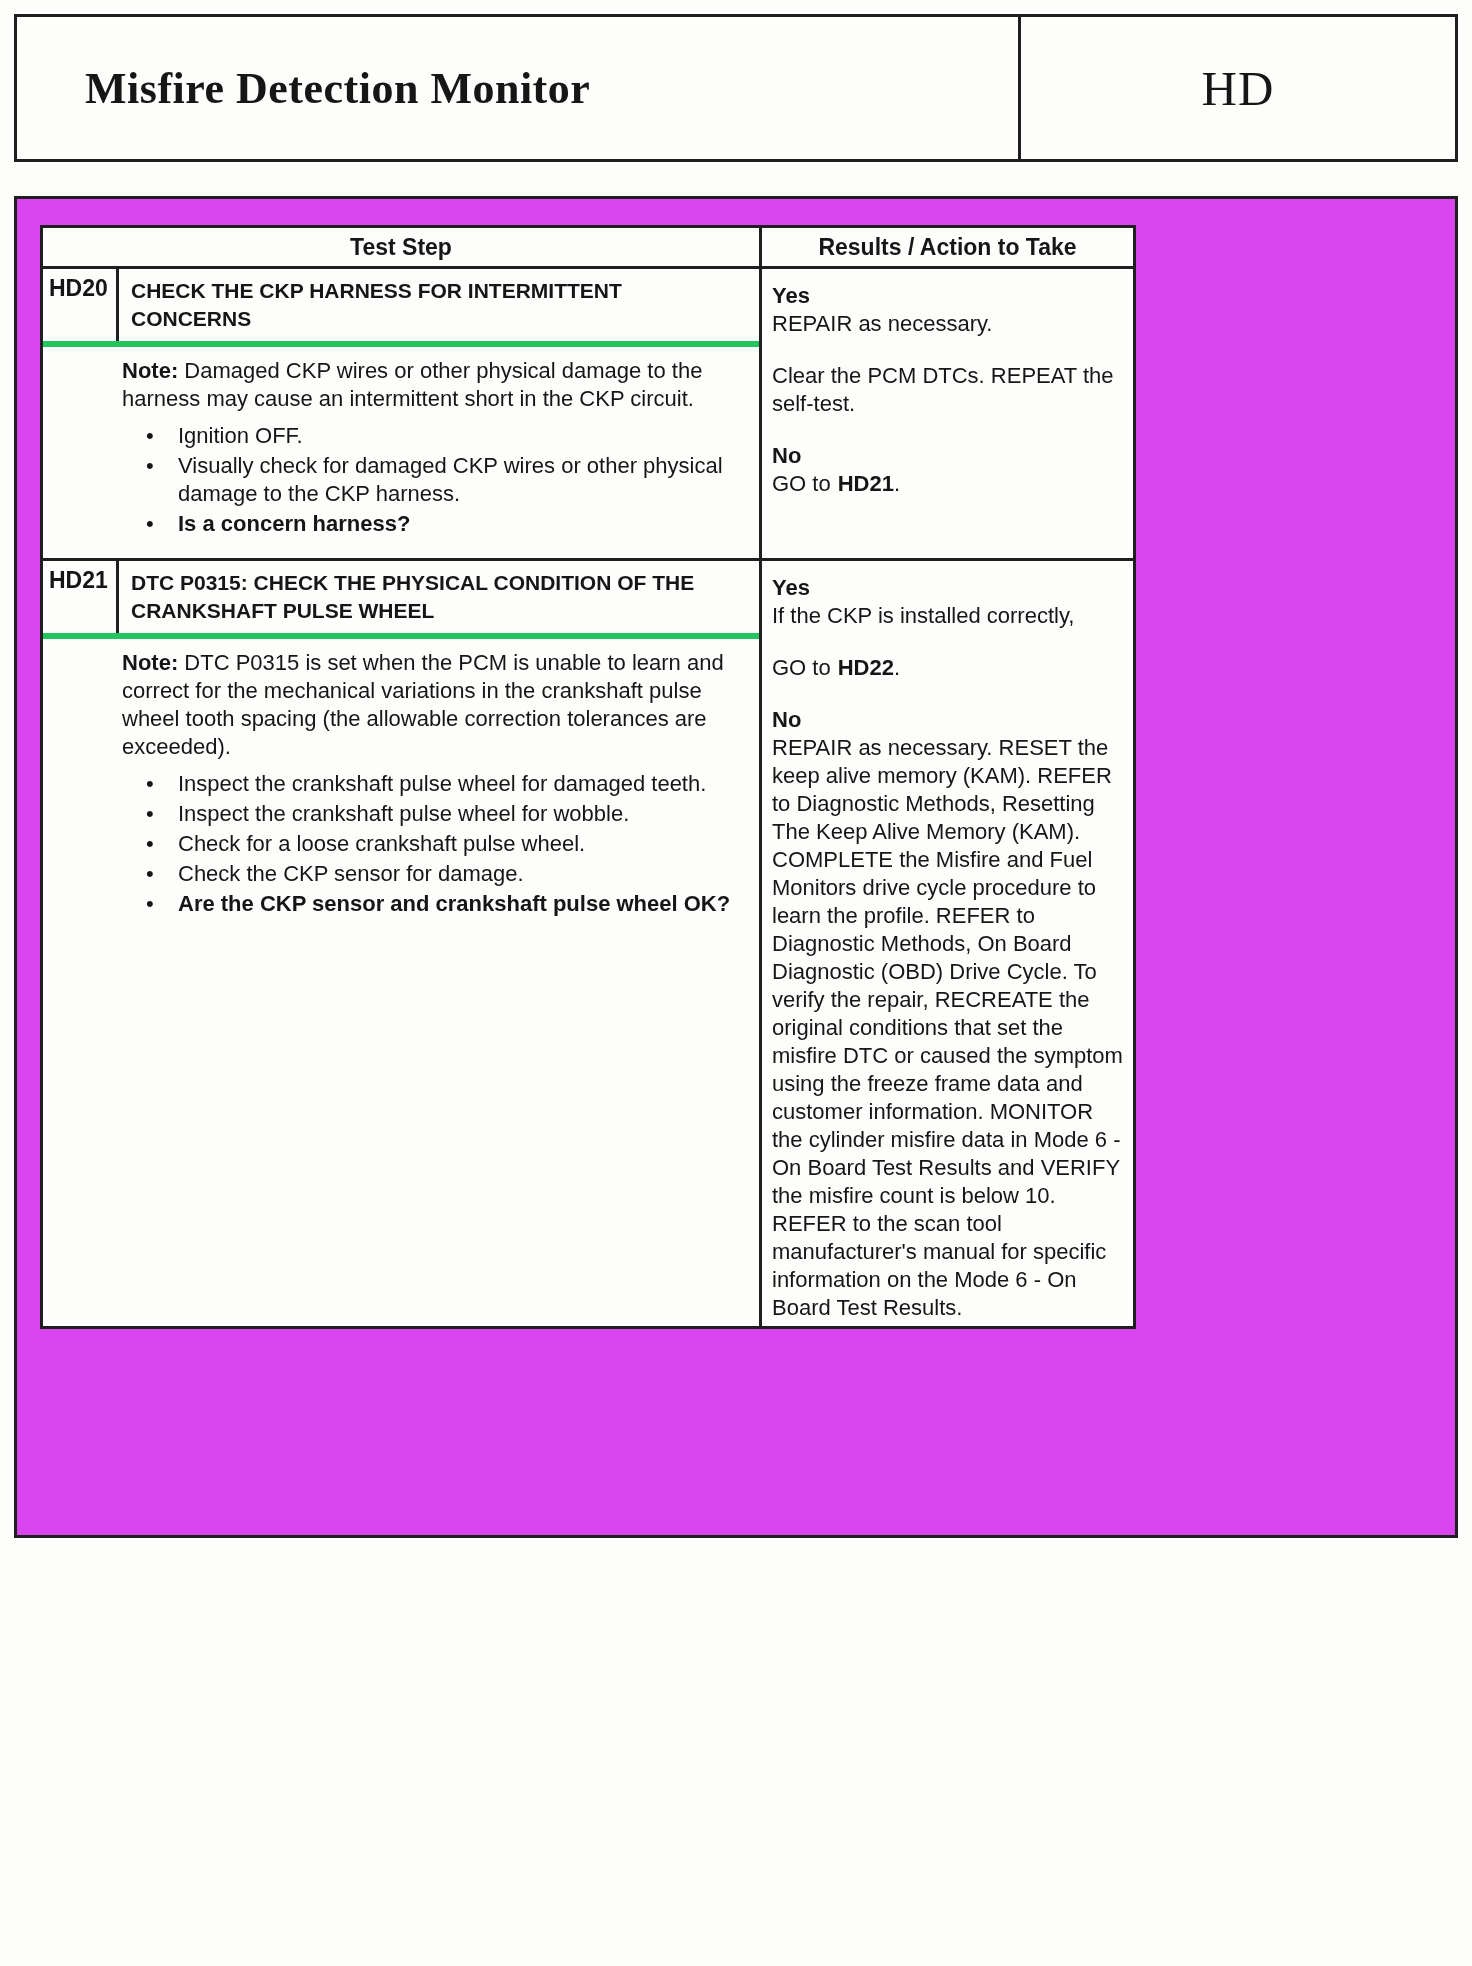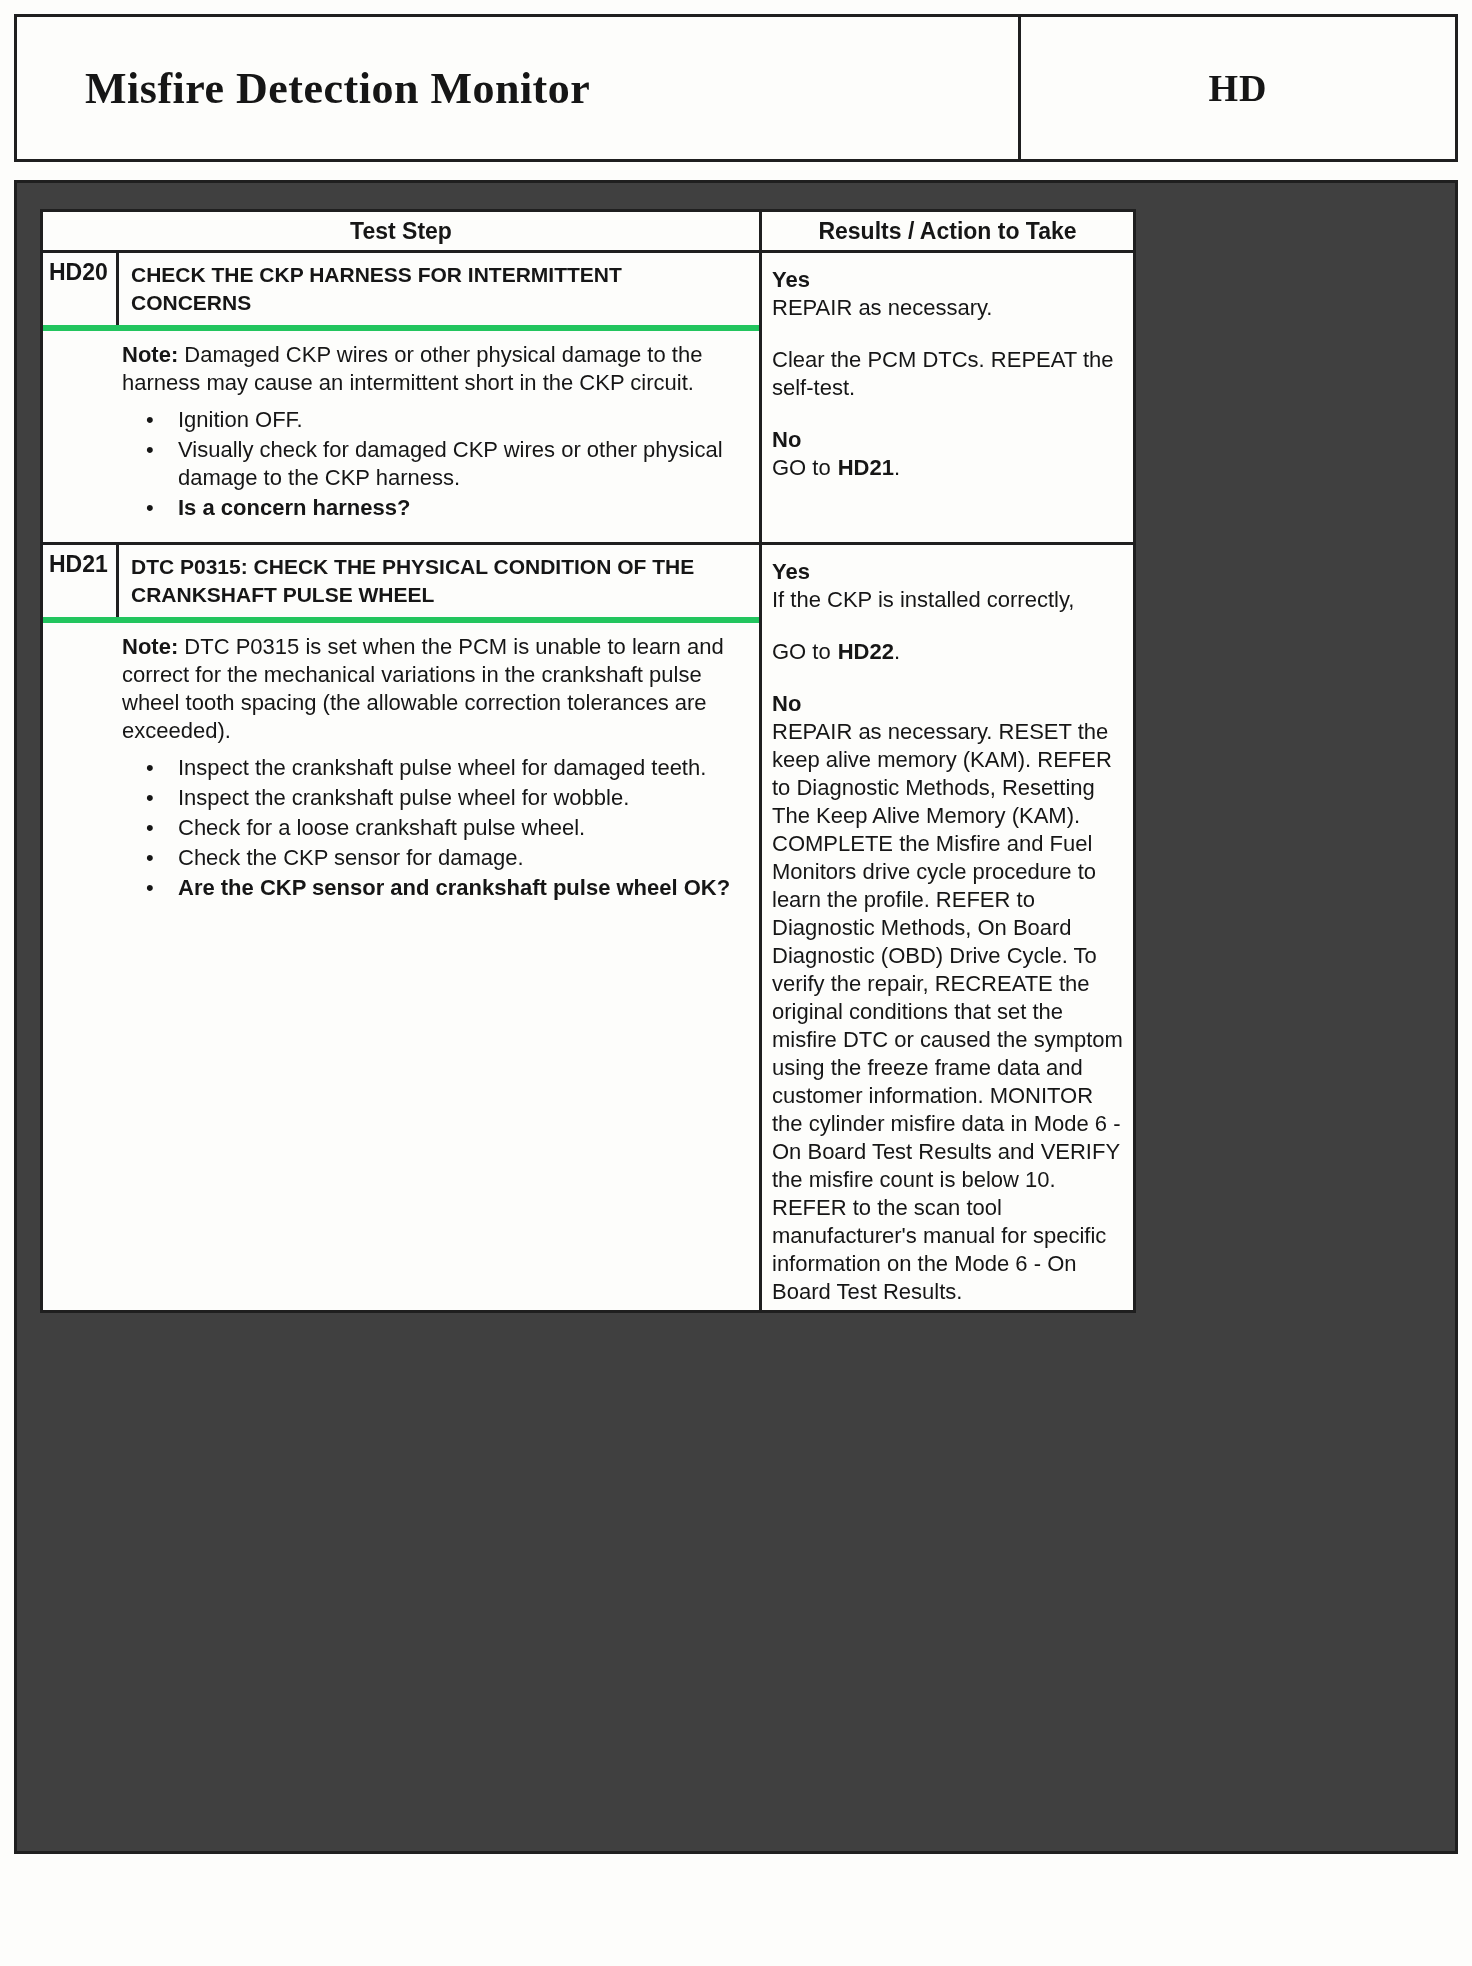--- a/index.html
+++ b/index.html
@@ -36,32 +36,32 @@
     font-size: 44px;
     letter-spacing: 0.5px;
     margin-left: 26px;
   }
   .header-right {
     flex: 1;
     display: flex; align-items: center; justify-content: center;
   }
   .header-code {
     font-family: "Liberation Serif", "DejaVu Serif", serif;
-    font-weight: 700;
-    font-size: 38px;
+    font-weight: 400;
+    font-size: 49px;
     letter-spacing: 1px;
   }
 
   
   .outer-box {
     position: absolute;
-    left: 14px; top: 180px;
-    width: 1444px; height: 1674px;
+    left: 14px; top: 196px;
+    width: 1444px; height: 1342px;
     border: 3px solid #1f1f1f;
-    background: #404040;
+    background: #d946ef;
   }
 
   
   .test-table {
     position: absolute;
     left: 23px; top: 26px;
     width: 1096px;
     border: 3px solid #1f1f1f;
     font-size: 22px;
     line-height: 28px;

